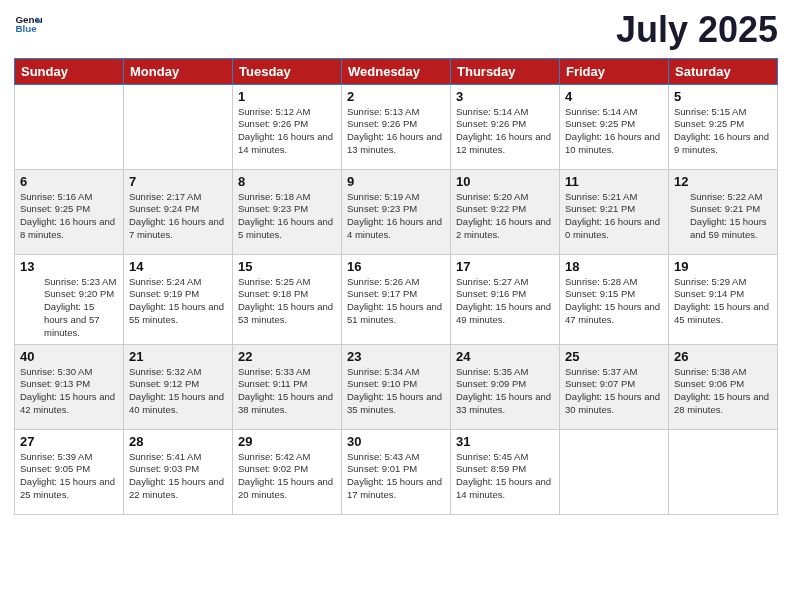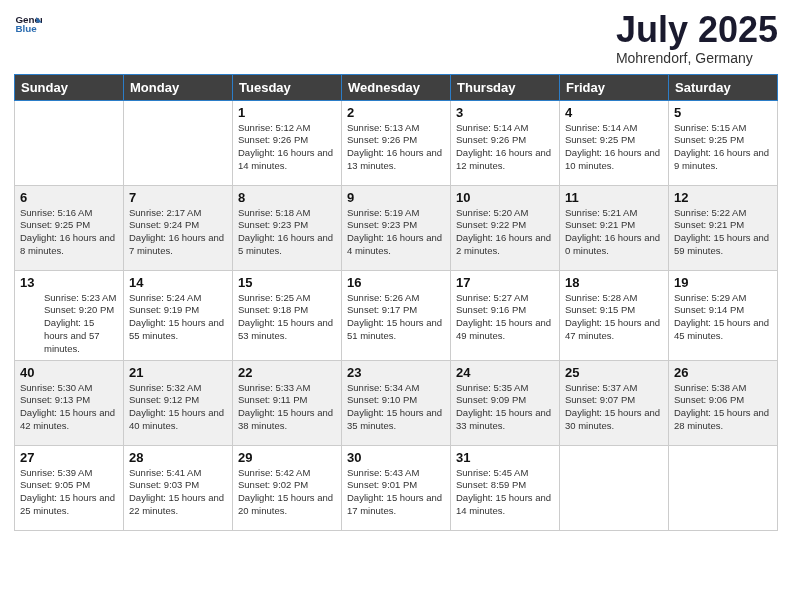--- a/index.html
+++ b/index.html
@@ -44,21 +44,21 @@
     .location {
       font-size: 14px;
       color: #333;
     }
     .calendar {
       width: 100%;
       border-collapse: collapse;
       border: 1px solid #ccc;
     }
     .calendar th {
-      background-color: #404040;
+      background-color: #b91c1c;
       color: #fff;
       text-align: left;
       padding: 5px 6px;
       font-size: 13px;
       font-weight: bold;
       border: 1px solid #2b7dc8;
     }
     .calendar td {
       border: 1px solid #ccc;
       vertical-align: top;
@@ -98,21 +98,20 @@
   <div class="header">
     <div class="logo">
       <svg class="logo-icon" viewBox="0 0 40 40" xmlns="http://www.w3.org/2000/svg">
         <text x="2" y="18" font-size="14" font-weight="bold" fill="#1a1a2e" font-family="Arial">General</text>
         <text x="2" y="32" font-size="14" font-weight="bold" fill="#2b6cb0" font-family="Arial">Blue</text>
         <polygon points="32,10 40,18 32,18" fill="#2b6cb0"></polygon>
       </svg>
     </div>
     <div class="title-block">
       <div class="month-title">July 2025</div>
-      <div class="location">Mohrendorf, Germany</div>
     </div>
   </div>
 
   <table class="calendar">
     <thead>
       <tr>
       <th>Sunday</th>
           <th>Monday</th>
           <th>Tuesday</th>
           <th>Wednesday</th>
@@ -188,21 +187,21 @@
 Daylight: 16 hours and 2 minutes.</div>
           </td>
           <td>
             <span class="day-num">11</span>
             <div class="day-info" style="white-space: pre-line;">Sunrise: 5:21 AM
 Sunset: 9:21 PM
 Daylight: 16 hours and 0 minutes.</div>
           </td>
           <td>
             <span class="day-num">12</span>
-            <div class="day-info" style="white-space: pre-line;">Sunrise: 5:22 AM
+            <div class="day-info" style="white-space: pre-line; margin-left: 16px;">Sunrise: 5:22 AM
 Sunset: 9:21 PM
 Daylight: 15 hours and 59 minutes.</div>
           </td>
         </tr>
         <tr class="row-white">
           <td>
             <span class="day-num">13</span>
             <div class="day-info" style="white-space: pre-line; margin-left: 24px;">Sunrise: 5:23 AM
 Sunset: 9:20 PM
 Daylight: 15 hours and 57 minutes.</div>

